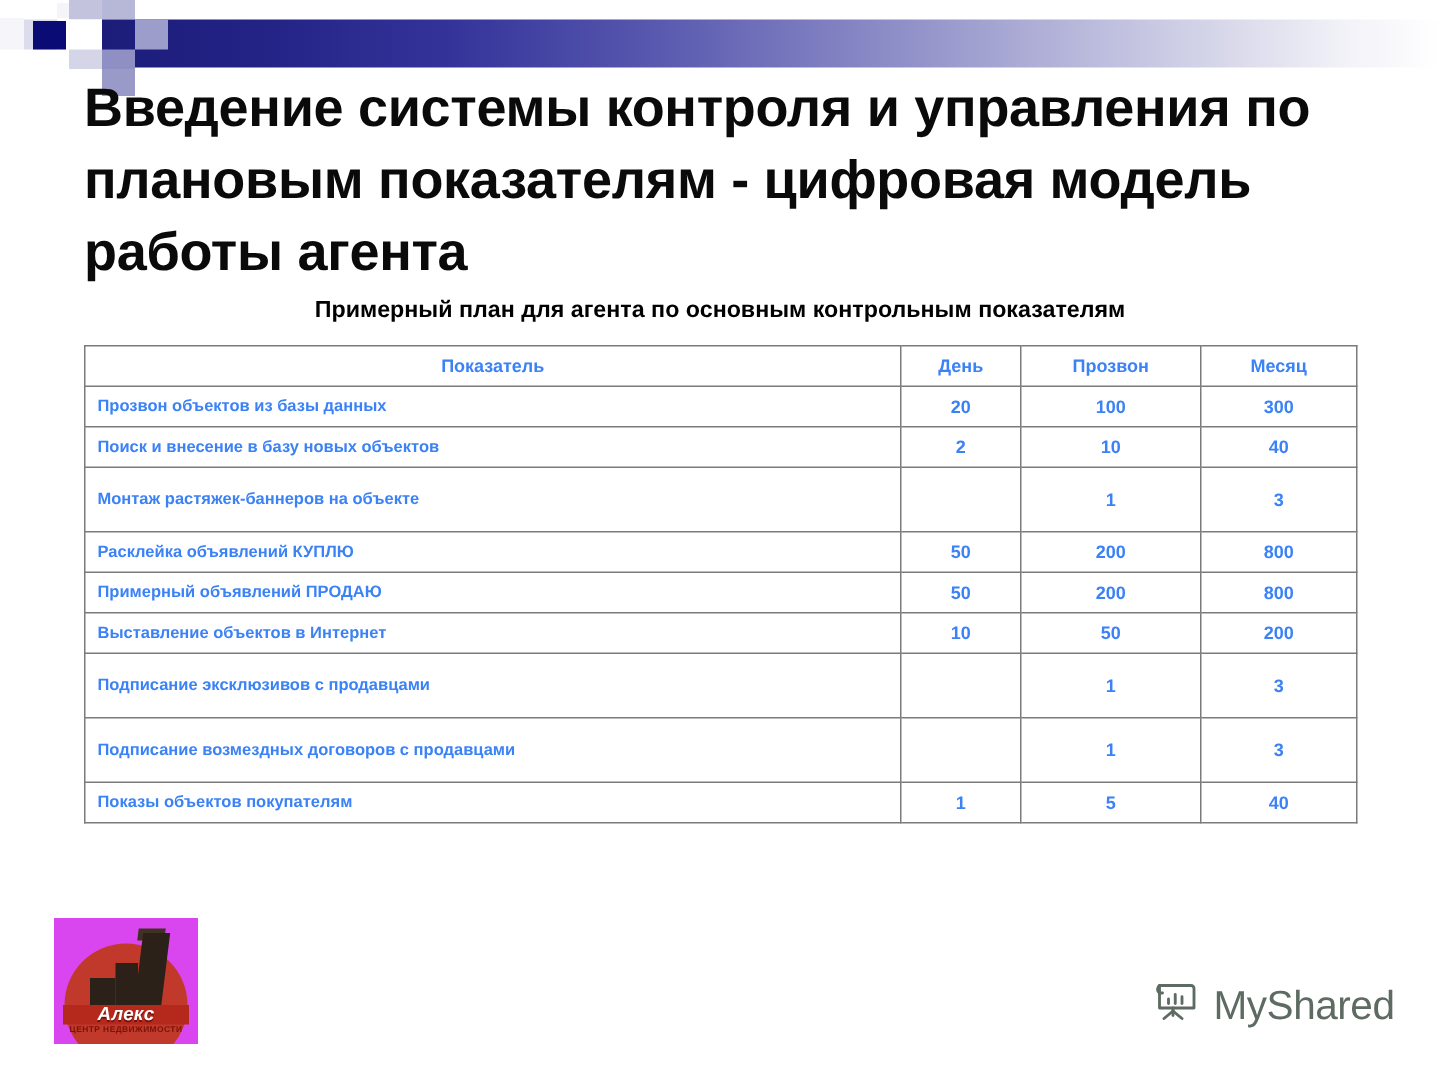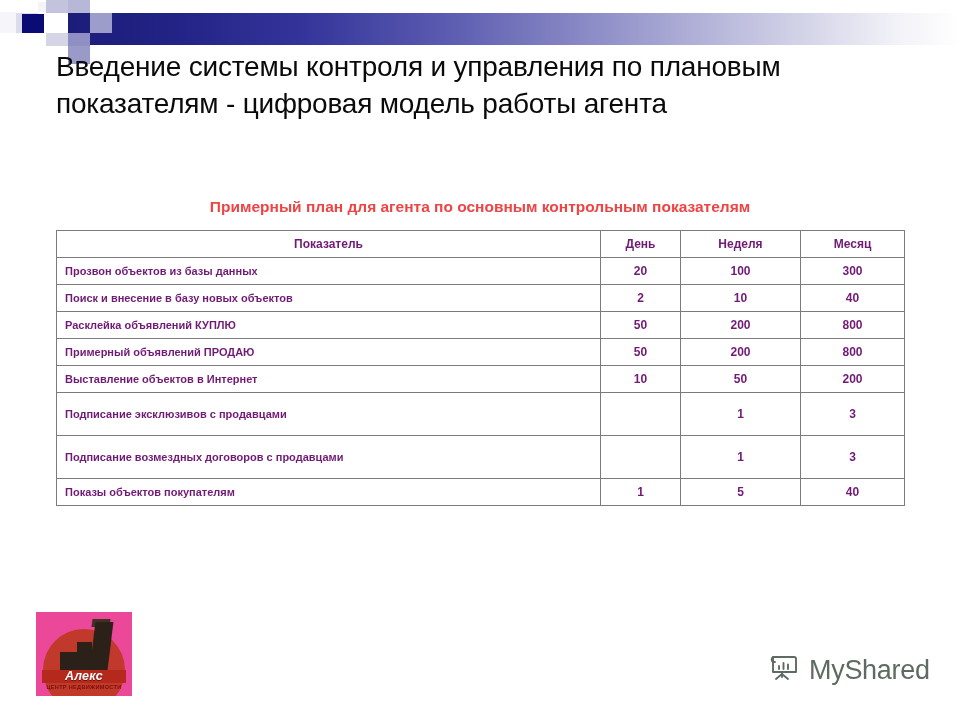--- a/index.html
+++ b/index.html
@@ -56,52 +56,52 @@
   .sq-k { left: 68px;  top: 46px;  width: 22px; height: 18px; background: #9a9ac9; }
   .sq-l { left: 90px;  top: 13px;  width: 22px; height: 20px; background: #9d9dcb; }
   .sq-m { left: 0px;   top: 12px;  width: 16px; height: 21px; background: #f6f6fa; }
 
   
   .deck-title {
     position: absolute;
     left: 56px;
     top: 48px;
     width: 880px;
-    font-size: 28px;
-    font-weight: normal;
+    font-size: 36px;
+    font-weight: bold;
     line-height: 1.33;
     color: #0a0a0a;
     letter-spacing: -0.2px;
   }
   .subtitle {
     position: absolute;
     left: 56px;
     top: 198px;
     width: 848px;
     text-align: center;
     font-size: 15.5px;
     font-weight: bold;
-    color: #ef4444;
+    color: #000000;
   }
 
   
   .plan-table {
     position: absolute;
     left: 56px;
     top: 230px;
     width: 848px;
     border-collapse: collapse;
     table-layout: fixed;
     background: #fff;
   }
   .plan-table th,
   .plan-table td {
     border: 1px solid #7b7b7b;
     font-size: 11.5px;
-    color: #701a75;
+    color: #3b82f6;
     padding: 0 8px;
   }
   .plan-table th {
     font-weight: bold;
     height: 26px;
     text-align: center;
     font-size: 12px;
   }
   .plan-table th.ind-head { text-align: center; }
   .plan-table td.ind {
@@ -122,21 +122,21 @@
   .col-week  { width: 120px; }
   .col-month { width: 104px; }
 
   
   .logo {
     position: absolute;
     left: 36px;
     top: 612px;
     width: 96px;
     height: 84px;
-    background: #ec4899;
+    background: #d946ef;
     overflow: hidden;
   }
   .logo-arc {
     position: absolute;
     left: 7px;
     top: 17px;
     width: 82px;
     height: 82px;
     background: #c0392b;
     border-radius: 50%;
@@ -242,36 +242,42 @@
   <colgroup>
     <col class="col-ind">
       <col class="col-day">
       <col class="col-week">
       <col class="col-month">
   </colgroup>
   <thead>
     <tr>
       <th class="ind-head">Показатель</th>
       <th>День</th>
-      <th>Неделя</th>
+      <th>Прозвон</th>
       <th>Месяц</th>
     </tr>
   </thead>
   <tbody id="table-body">
       <tr class="row-std">
         <td class="ind">Прозвон объектов из базы данных</td>
         <td class="num">20</td>
         <td class="num">100</td>
         <td class="num">300</td>
       </tr>
       <tr class="row-std">
         <td class="ind">Поиск и внесение в базу новых объектов</td>
         <td class="num">2</td>
         <td class="num">10</td>
         <td class="num">40</td>
+      </tr>
+      <tr class="row-tall">
+        <td class="ind">Монтаж растяжек-баннеров на объекте</td>
+        <td class="num"></td>
+        <td class="num">1</td>
+        <td class="num">3</td>
       </tr>
       <tr class="row-std">
         <td class="ind">Расклейка объявлений КУПЛЮ</td>
         <td class="num">50</td>
         <td class="num">200</td>
         <td class="num">800</td>
       </tr>
       <tr class="row-std">
         <td class="ind">Примерный объявлений ПРОДАЮ</td>
         <td class="num">50</td>

